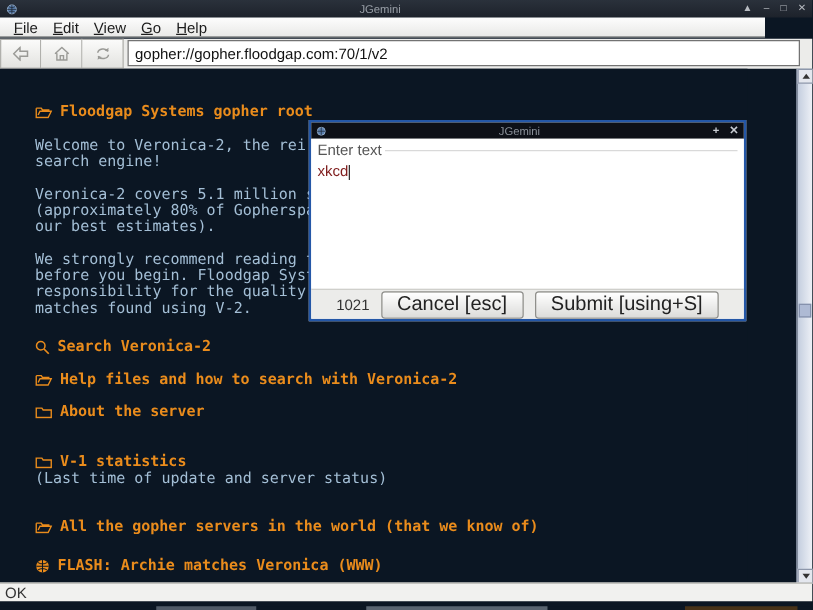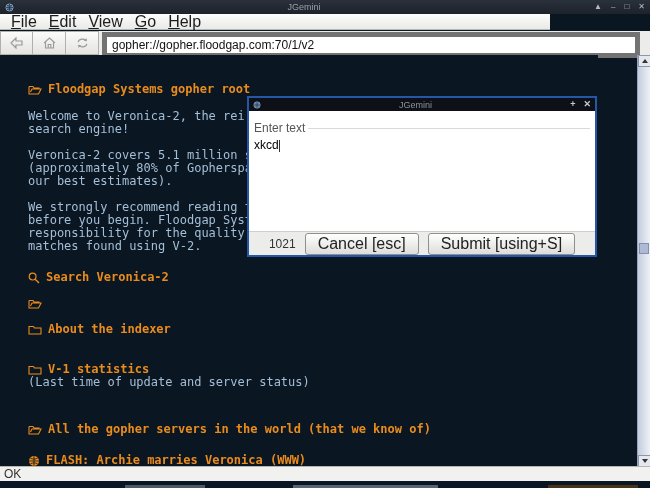--- a/index.html
+++ b/index.html
@@ -9,69 +9,69 @@
   
   .titlebar { position:absolute; left:0; top:0; width:650px; height:14px;
     background:linear-gradient(#2a313b,#1d222b); display:flex; align-items:center;
     padding:0 5px; }
   .titlebar .tglobe { width:9px; height:9px; flex:0 0 auto; }
   .titlebar .ttitle { flex:1; text-align:center; font-size:9px; color:#9aa0a8; }
   .titlebar .tctrls { display:flex; gap:9px; color:#b8bcc2; font-size:8px; line-height:14px; }
   .titlebar .tctrls span { cursor:default; }
 
   
-  .menubar { position:absolute; left:0; top:14px; width:550px; height:16px;
+  .menubar { position:absolute; left:0; top:14px; width:612px; height:16px;
     background:linear-gradient(#fdfdfd,#e9e9e7); border-bottom:1px solid #b8b8b4;
-    display:flex; align-items:center; padding-left:5px; font-size:16px; color:#1c1c1c; }
+    display:flex; align-items:center; padding-left:5px; font-size:12px; color:#1c1c1c; }
   .menubar .mitem { padding:0 6px; height:16px; line-height:16px; }
   .menubar .mn { text-decoration:underline; }
 
   
   .toolbar { position:absolute; left:0; top:31px; width:650px; height:24px;
     background:#ececea; display:flex; align-items:stretch; }
   .tbtn { width:33px; border:1px solid #b0b0ac; border-left:none;
     background:linear-gradient(#fbfbfa,#e3e3e0); display:flex; align-items:center;
     justify-content:center; }
   .tbtn:first-child { border-left:1px solid #b0b0ac; }
-  .addr { flex:1; margin:1px 10px 2px 3px; border:5px solid #737373; background:#fff;
+  .addr { flex:1; margin:1px 10px 2px 3px; border:1px solid #737373; background:#fff;
     font-size:12px; color:#111; padding:8px 5px; font-family:"Liberation Sans",sans-serif; }
 
   
   .content { position:absolute; left:0; top:55px; width:598px; height:433px;
     background:#0b1623; overflow:hidden;
     font-family:"DejaVu Sans Mono", monospace; font-size:12px; line-height:13px; }
   .cline { padding-left:28px; white-space:pre; height:13px; }
   .cline.text { color:#a4bfd6; }
   .cline.link { color:#ea8c1c; font-weight:bold; display:flex; align-items:center; gap:6px; }
   .cline.link svg { flex:0 0 auto; }
   .mt28{margin-top:28px}.mt14{margin-top:14px}.mt13{margin-top:13px}
-  .mt24{margin-top:18px}.mt27{margin-top:27px}.mt26{margin-top:34px}
+  .mt24{margin-top:18px}.mt27{margin-top:27px}.mt26{margin-top:26px}
 
   
   .scrollbar { position:absolute; right:0; top:55px; width:13px; height:412px;
     background:linear-gradient(90deg,#c3cdde,#eef1f7); border-left:1px solid #9aa4b8; }
   .sbtn { position:absolute; left:0; width:13px; height:12px; background:#e4e7ee;
     border:1px solid #8d97ab; display:flex; align-items:center; justify-content:center; }
   .sbtn.up { top:0; } .sbtn.down { bottom:0; }
   .tri-up { width:0; height:0; border-left:3px solid transparent; border-right:3px solid transparent; border-bottom:4px solid #333; }
   .tri-down { width:0; height:0; border-left:3px solid transparent; border-right:3px solid transparent; border-top:4px solid #333; }
   .sthumb { position:absolute; left:1px; top:188px; width:10px; height:11px;
     background:#aebad4; border:1px solid #8591ac; }
 
   
   .dialog { position:absolute; left:247px; top:96px; width:350px; height:161px;
     border:2px solid #2457a7; background:#fff; display:flex; flex-direction:column; }
   .dtitle { height:13px; background:#0d1017; display:flex; align-items:center; padding:0 4px; }
   .dtitle .tglobe { width:8px; height:8px; }
   .dtitle .dtext { flex:1; text-align:center; font-size:9px; color:#8d939c; }
   .dtitle .dctrls { display:flex; gap:8px; color:#c8ccd2; font-size:9px; line-height:13px; font-weight:bold; }
-  .dbody { flex:1; background:#fff; padding:10px 5px; overflow:hidden; }
+  .dbody { flex:1; background:#fff; padding:2px 5px; overflow:hidden; }
   .dprompt { display:flex; align-items:center; font-size:12px; color:#555; }
   .dprompt::after { content:""; flex:1; border-top:1px solid #d9d9d9; margin-left:3px; }
-  .dvalue { font-size:12px; color:#000000; margin-top:3px; }
+  .dvalue { font-size:12px; color:#7f1d1d; margin-top:3px; }
   .cursor { display:inline-block; width:1px; height:12px; background:#333; vertical-align:text-bottom; }
   .dfooter { height:24px; background:#ececea; border-top:1px solid #cfcfcb;
     display:flex; align-items:center; justify-content:center; gap:9px; font-size:12px; color:#333; }
   .dbtn { border:1px solid #8f8f8b; border-radius:3px; padding:1px 12px;
     background:linear-gradient(#ffffff,#dcdcda); font-size:16px; color:#222;
     font-family:"Liberation Sans",sans-serif; }
 
   
   .statusbar { position:absolute; left:0; top:466px; width:650px; height:15px;
     background:#f1f1ef; border-top:1px solid #b5b5b1; font-size:12px; color:#333;
@@ -149,46 +149,47 @@
       <svg width="12" height="12" viewBox="0 0 12 12">
           <circle cx="4.6" cy="4.6" r="3.4" fill="none" stroke="#ea8c1c" stroke-width="1.2"></circle>
           <path d="M7.2 7.2 L11 11" stroke="#ea8c1c" stroke-width="1.4"></path>
         </svg>
       <span>Search Veronica-2</span>
     </div>
     <div class="cline link mt13">
       <svg width="14" height="11" viewBox="0 0 14 11">
           <path d="M1 2.5 H5 L6 4 H11 V5.5 M1 2.5 V10 H10.5 L13 5 H4 L2.5 8" fill="none" stroke="#ea8c1c" stroke-width="1.1"></path>
         </svg>
+      <span>Help files and how to search with Veronica-2</span>
     </div>
     <div class="cline link mt13">
       <svg width="14" height="11" viewBox="0 0 14 11">
           <path d="M1 2.5 H5.5 L6.5 4 H13 V10 H1 Z" fill="none" stroke="#ea8c1c" stroke-width="1.1"></path>
         </svg>
-      <span>About the indexer</span>
+      <span>About the server</span>
     </div>
     <div class="cline link mt27">
       <svg width="14" height="11" viewBox="0 0 14 11">
           <path d="M1 2.5 H5.5 L6.5 4 H13 V10 H1 Z" fill="none" stroke="#ea8c1c" stroke-width="1.1"></path>
         </svg>
       <span>V-1 statistics</span>
     </div>
     <div class="cline text">(Last time of update and server status)</div>
     <div class="cline link mt26">
       <svg width="14" height="11" viewBox="0 0 14 11">
           <path d="M1 2.5 H5 L6 4 H11 V5.5 M1 2.5 V10 H10.5 L13 5 H4 L2.5 8" fill="none" stroke="#ea8c1c" stroke-width="1.1"></path>
         </svg>
       <span>All the gopher servers in the world (that we know of)</span>
     </div>
     <div class="cline link mt24">
       <svg width="12" height="12" viewBox="0 0 12 12">
           <circle cx="6" cy="6" r="5" fill="#ea8c1c"></circle>
           <path d="M1 6 h10 M6 1 v10 M2.3 3 c2.3 1.5 5.1 1.5 7.4 0 M2.3 9 c2.3-1.5 5.1-1.5 7.4 0" stroke="#0b1623" stroke-width="0.8" fill="none"></path>
         </svg>
-      <span>FLASH: Archie marries Veronica (WWW)</span>
+      <span>FLASH: Archie matches Veronica (WWW)</span>
     </div>
   </div>
 
   <div class="scrollbar">
     <div class="sbtn up">
         <div class="tri-up"></div>
       </div>
     <div class="sthumb"></div>
     <div class="sbtn down">
         <div class="tri-down"></div>

